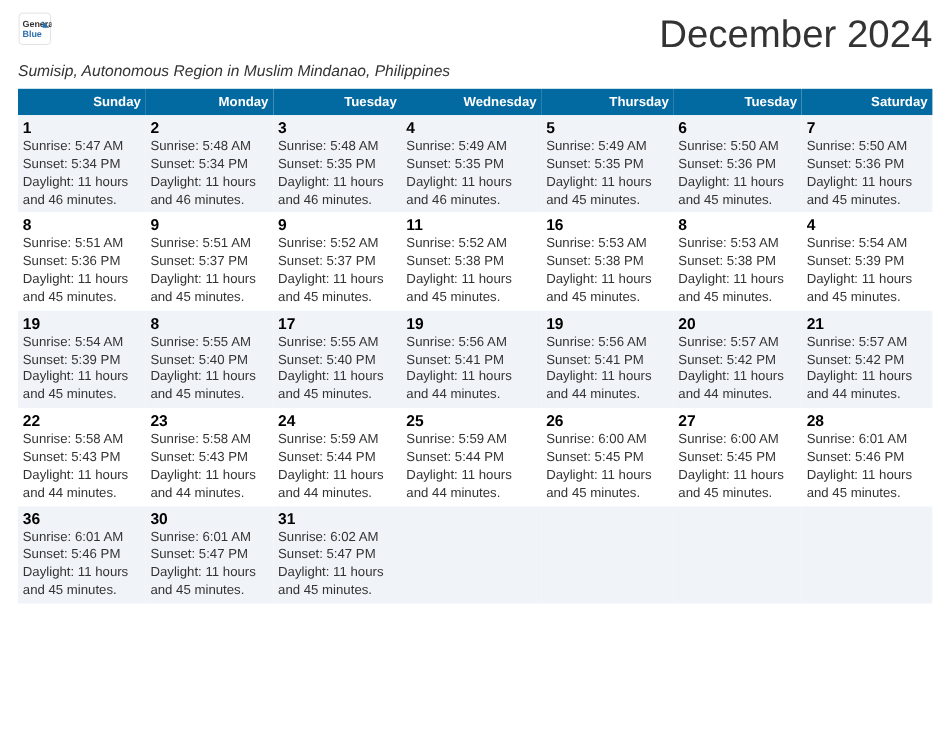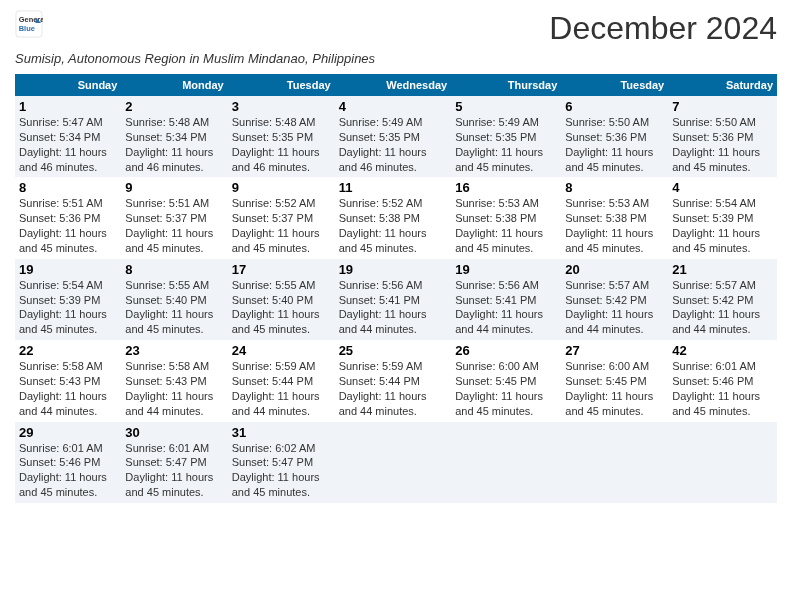--- a/index.html
+++ b/index.html
@@ -218,27 +218,27 @@
       </td>
         <td>
         <span class="day-num">26</span>
         <span class="day-info">Sunrise: 6:00 AM<br>Sunset: 5:45 PM<br>Daylight: 11 hours and 45 minutes.</span>
       </td>
         <td>
         <span class="day-num">27</span>
         <span class="day-info">Sunrise: 6:00 AM<br>Sunset: 5:45 PM<br>Daylight: 11 hours and 45 minutes.</span>
       </td>
         <td>
-        <span class="day-num">42</span>
+        <span class="day-num">28</span>
         <span class="day-info">Sunrise: 6:01 AM<br>Sunset: 5:46 PM<br>Daylight: 11 hours and 45 minutes.</span>
       </td>
       </tr>
       <tr>
         <td>
-        <span class="day-num">29</span>
+        <span class="day-num">36</span>
         <span class="day-info">Sunrise: 6:01 AM<br>Sunset: 5:46 PM<br>Daylight: 11 hours and 45 minutes.</span>
       </td>
         <td>
         <span class="day-num">30</span>
         <span class="day-info">Sunrise: 6:01 AM<br>Sunset: 5:47 PM<br>Daylight: 11 hours and 45 minutes.</span>
       </td>
         <td>
         <span class="day-num">31</span>
         <span class="day-info">Sunrise: 6:02 AM<br>Sunset: 5:47 PM<br>Daylight: 11 hours and 45 minutes.</span>
       </td>

